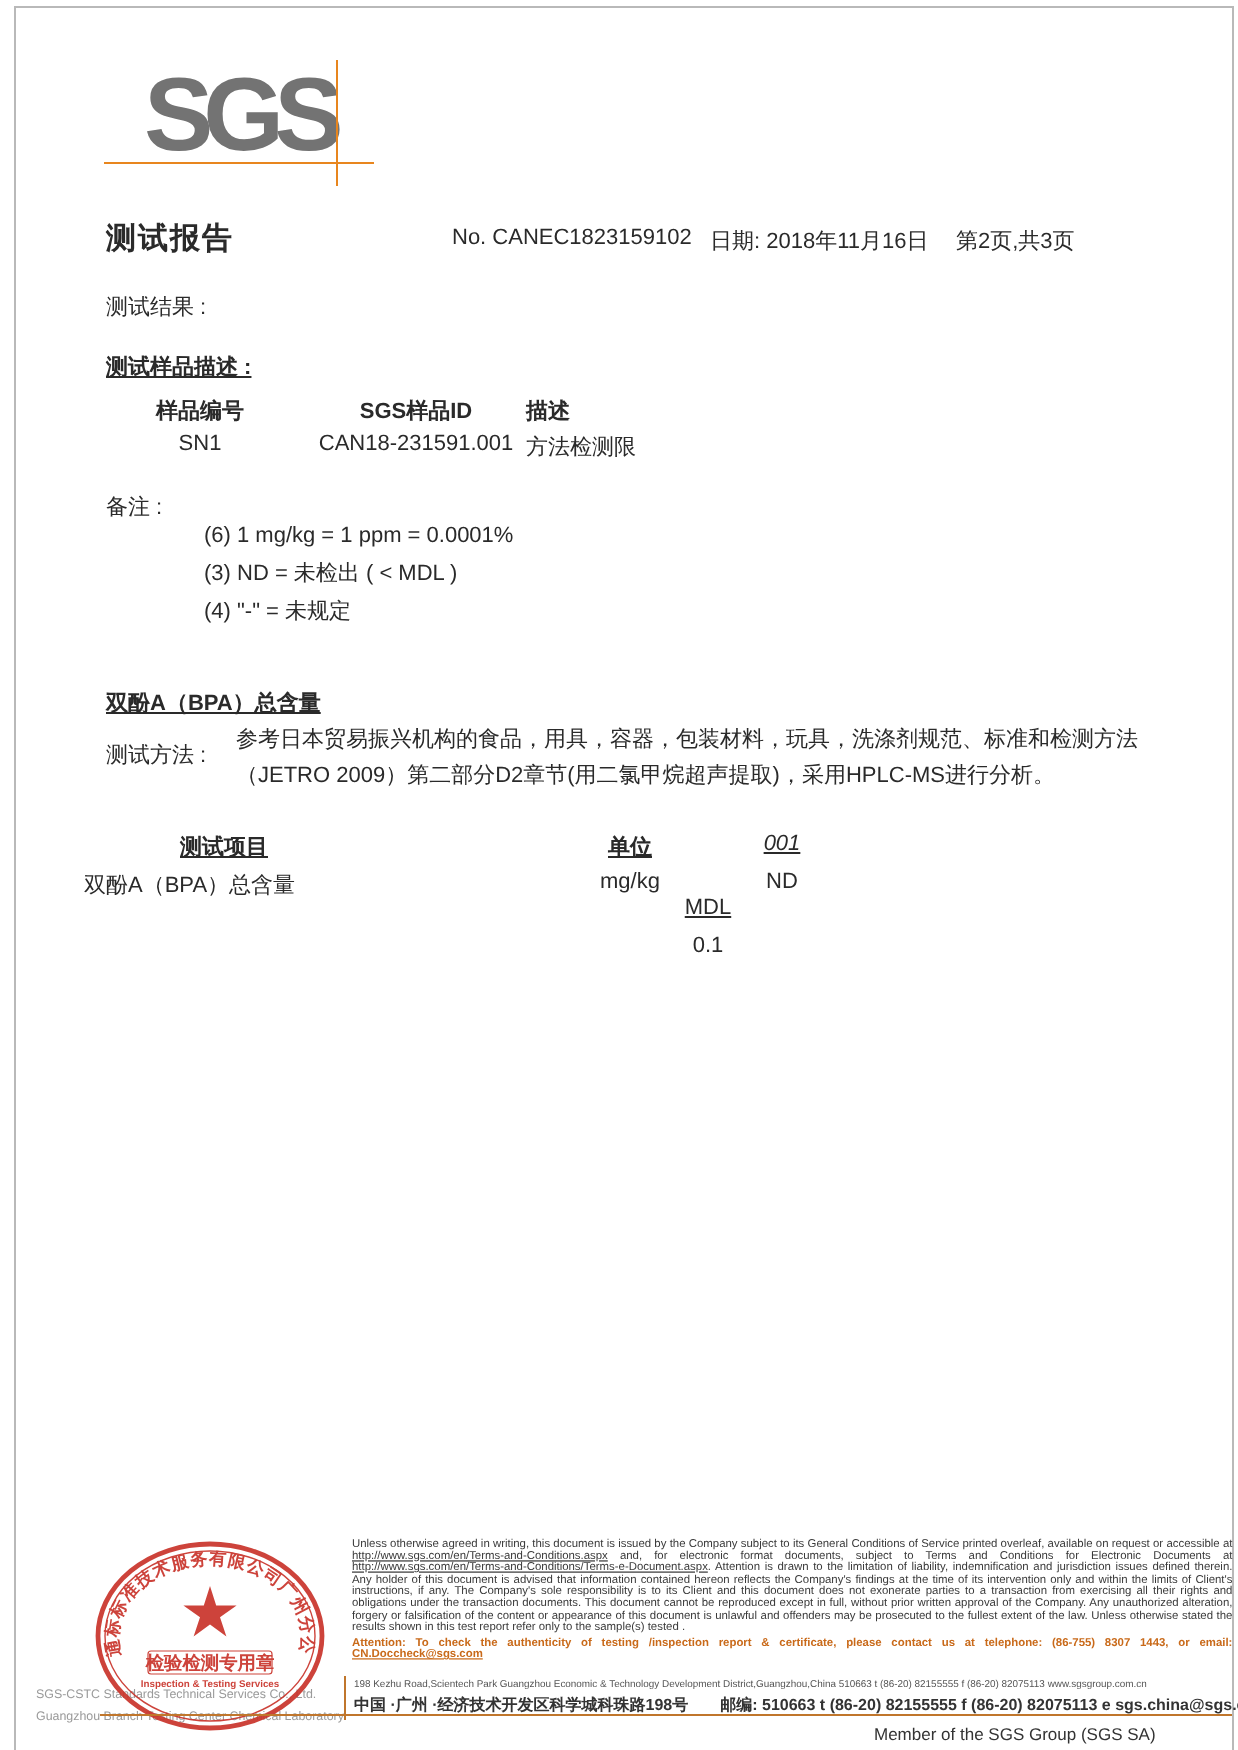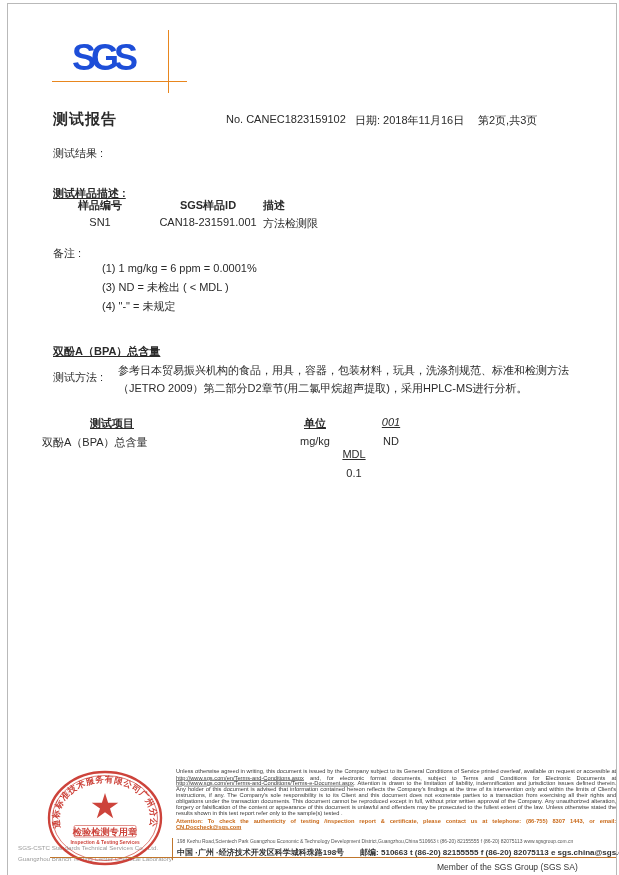--- a/index.html
+++ b/index.html
@@ -10,37 +10,37 @@
     font-family:"Liberation Sans", sans-serif;
   }
   .abs { position:absolute; }
   .page-border {
     left:7px; top:3px; width:610px; height:872px;
     border-left:1px solid #b9b9b9; border-top:1px solid #b9b9b9; border-right:1px solid #b9b9b9;
     pointer-events:none;
   }
   
   .logo-text {
-    left:72px; top:34px; font-size:36px; font-weight:bold; color:#1d4ed8;
+    left:72px; top:34px; font-size:52px; font-weight:bold; color:#737373;
     letter-spacing:-5px; line-height:48px;
   }
   .cross-h { left:52px; top:81px; width:135px; height:1px; background:#e8861e; }
   .cross-v { left:168px; top:30px; width:1px; height:63px; background:#e8861e; }
   
   .doc-title { left:53px; top:110px; font-size:15px; font-weight:bold; letter-spacing:1px; }
   .report-no { left:207px; top:113px; font-size:11px;padding-left:19px; }
   .report-date { left:355px; top:113px; font-size:11px; }
   .page-info { left:478px; top:113px; font-size:11px; }
   .t11 { font-size:11px; }
   .bold { font-weight:bold; }
   .und { text-decoration:underline; }
   .ital { font-style:italic; }
   .ctr { text-align:center; }
   .results-label { left:53px; top:146px; }
-  .sample-heading { left:53px; top:176px;margin-top:10px; }
+  .sample-heading { left:53px; top:176px; }
   
   .s-c1 { left:60px; width:80px; }
   .s-c2 { left:153px; width:110px; }
   .s-c3 { left:263px; }
   .row-h { top:198px; }
   .row-v { top:216px; }
   
   .notes-label { left:53px; top:246px;text-align:center; }
   .notes-list { left:102px; top:259px; line-height:19px; }
   
@@ -97,21 +97,21 @@
   <div class="abs t11 bold ctr s-c1 row-h">样品编号</div>
   <div class="abs t11 bold ctr s-c2 row-h">SGS样品ID</div>
   <div class="abs t11 bold s-c3 row-h">描述</div>
 
   <div class="abs t11 ctr s-c1 row-v">SN1</div>
   <div class="abs t11 ctr s-c2 row-v">CAN18-231591.001</div>
   <div class="abs t11 s-c3 row-v">方法检测限</div>
 
   <div class="abs t11 notes-label">备注 :</div>
   <div class="abs t11 notes-list">
-    <div>(1) 1 mg/kg = 6 ppm = 0.0001%</div>
+    <div>(6) 1 mg/kg = 1 ppm = 0.0001%</div>
     <div>(3) ND = 未检出 ( &lt; MDL )</div>
     <div>(4) "-" = 未规定</div>
   </div>
 
   <div class="abs t11 bold und bpa-heading">双酚A（BPA）总含量</div>
   <div class="abs t11 method-label">测试方法 :</div>
   <div class="abs t11 method-text">参考日本贸易振兴机构的食品，用具，容器，包装材料，玩具，洗涤剂规范、标准和检测方法（JETRO 2009）第二部分D2章节(用二氯甲烷超声提取)，采用HPLC-MS进行分析。</div>
 
   <div class="abs t11 bold und r-item-h r-head">测试项目</div>
   <div class="abs t11 bold und ctr r-unit r-head">单位</div>

